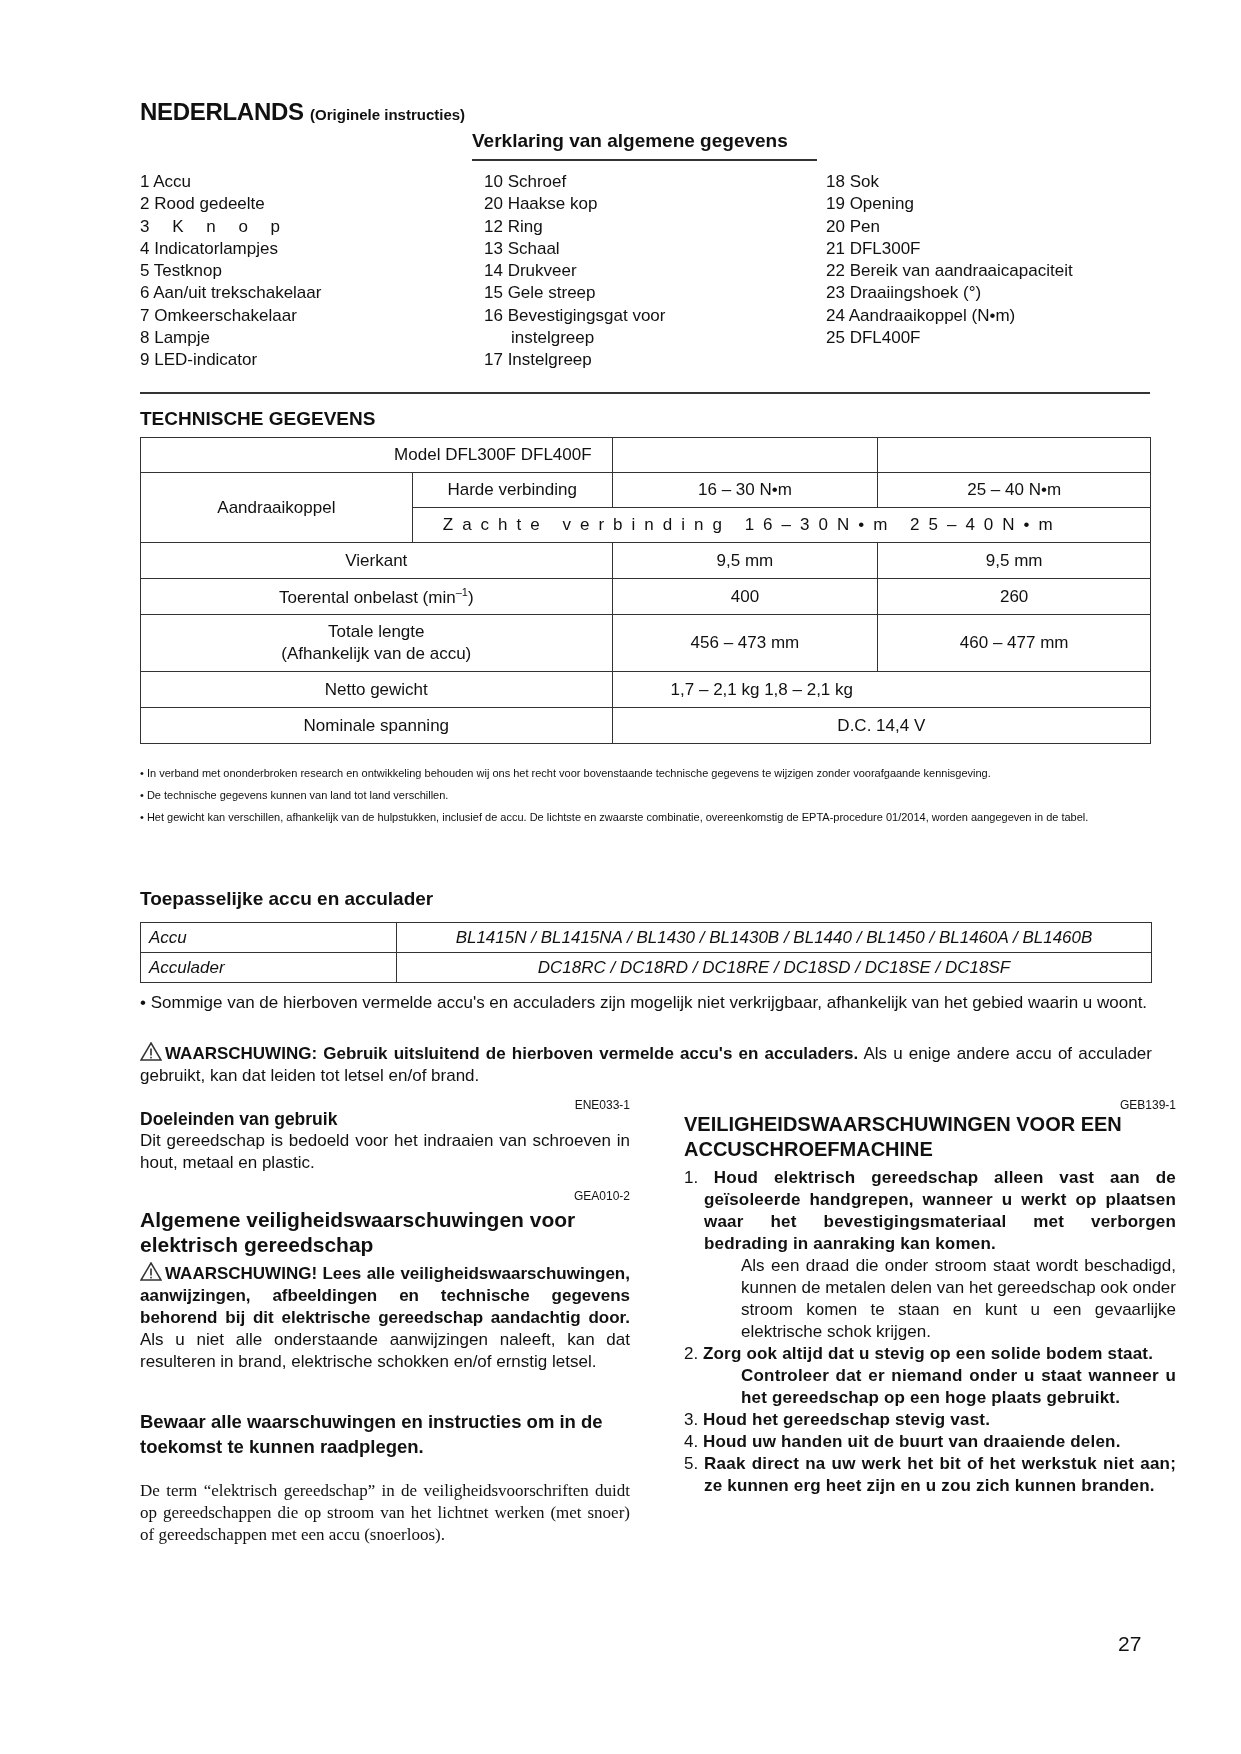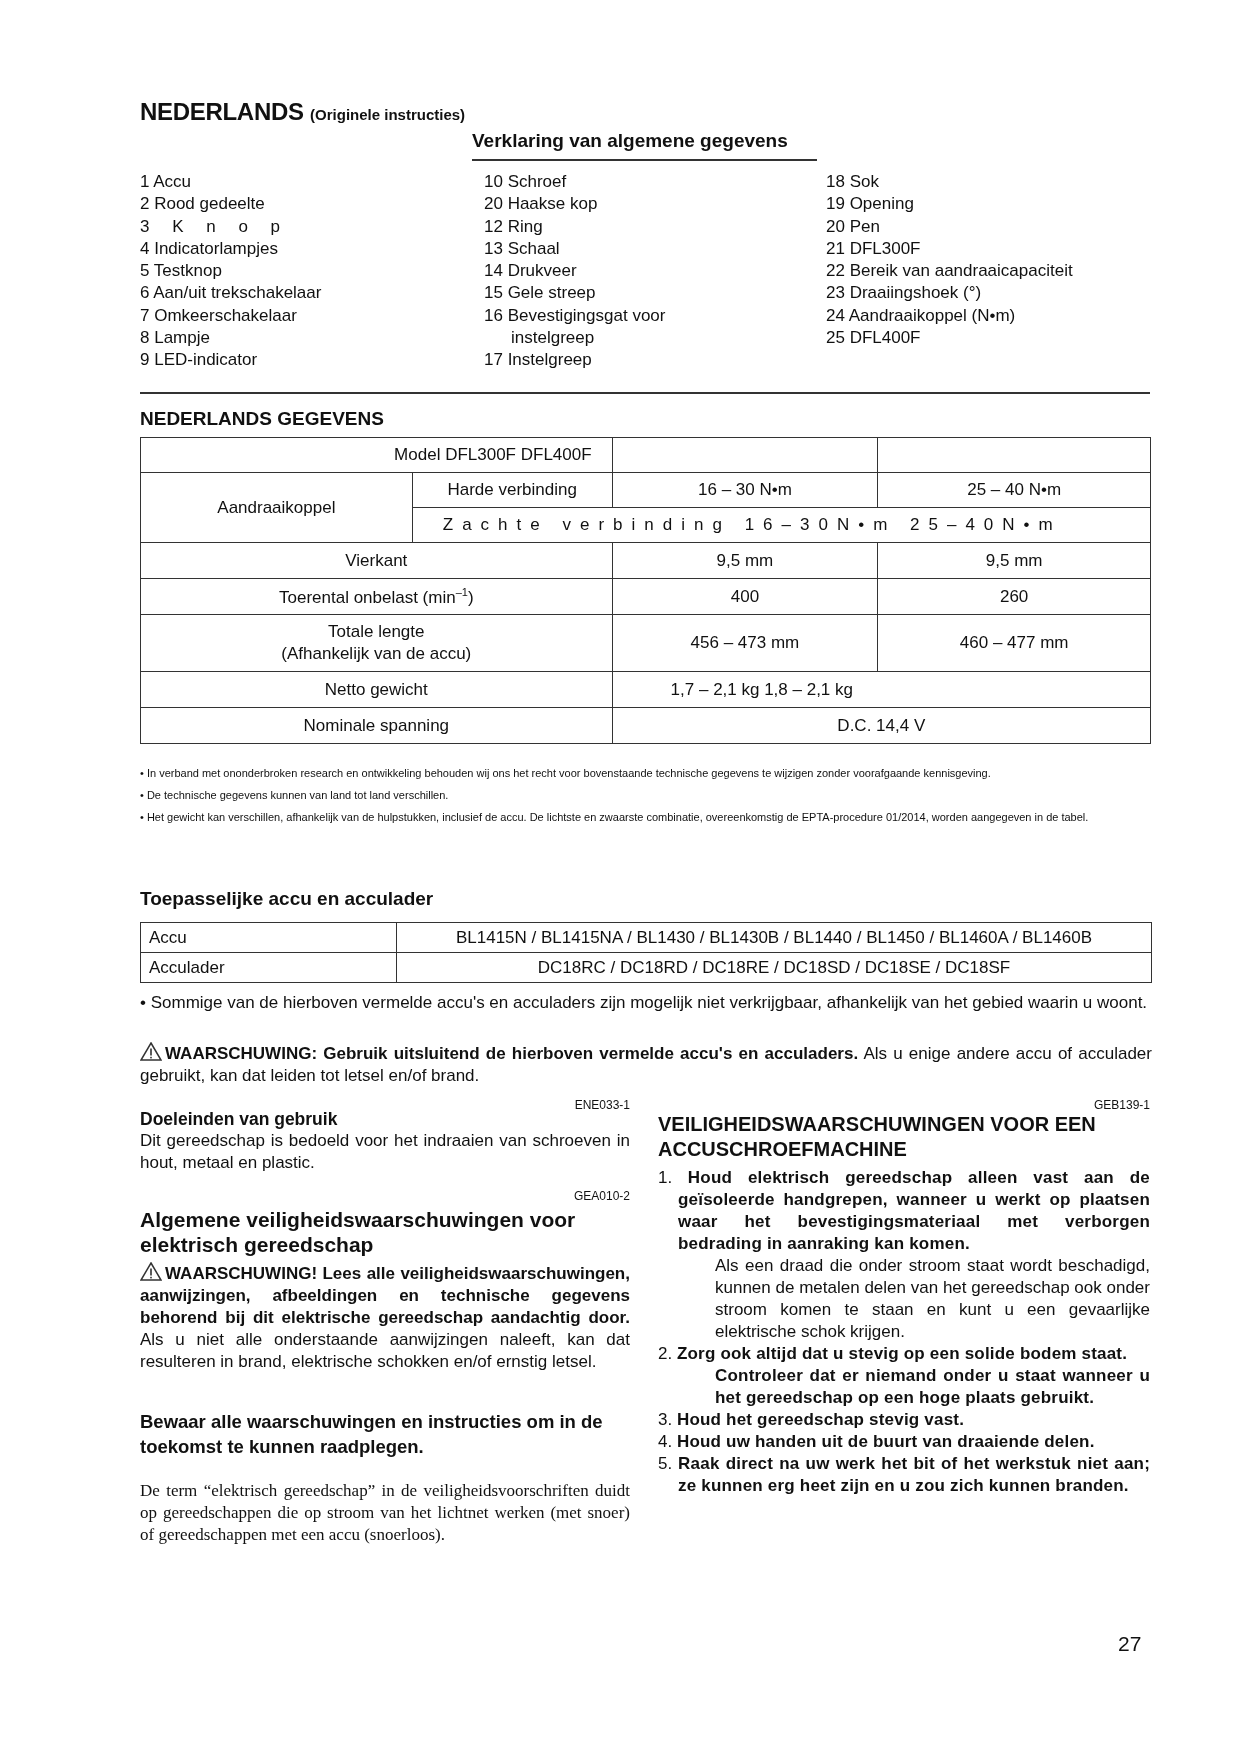--- a/index.html
+++ b/index.html
@@ -15,28 +15,28 @@
   .legend-col .indent { padding-left:27px; }
   .rule { left:140px; top:392px; width:1010px; height:0; border-top:2px solid #333; }
   .sec-title { left:140px; top:408px; font-size:19px; font-weight:bold; }
   table.spec { position:absolute; left:140px; top:437px; width:1011px; border-collapse:collapse;
                font-size:17px; }
   table.spec td { border:1.5px solid #333; text-align:center; padding:0; }
   .spaced { letter-spacing:9px; text-align:left !important; padding-left:30px !important; }
   .bullets { left:140px; top:762px; width:1012px; font-size:11px; line-height:22px; }
   .bullets .b { padding-left:14px; text-indent:-14px; }
   .sub-title { left:140px; top:888px; font-size:19px; font-weight:bold; }
-  table.acc { position:absolute; left:140px; top:922px; width:1012px; border-collapse:collapse; font-size:17px; }
+  table.acc { position:absolute; left:140px; top:922px; width:1012px; border-collapse:collapse; font-size:17px;font-style:italic; }
   table.acc td { border:1.5px solid #333; height:29px; padding:0 8px; }
   .note2 { left:140px; top:992px; width:1012px; font-size:17px; line-height:22px; }
   .note2 .b { padding-left:14px; text-indent:-14px; }
   .warn { left:140px; top:1042px; width:1012px; font-size:17px; line-height:22px; text-align:justify; }
   .code { font-size:12px; text-align:right; }
   .col-left { left:140px; width:490px; }
-  .col-right { left:658px; width:492px; }
+  .col-right { left:684px; width:492px; }
   .h-med { font-size:17.5px; font-weight:bold; }
   .h-big { font-size:21px; font-weight:bold; line-height:25px; }
   .p { font-size:17px; line-height:22px; text-align:justify; }
   .ol-item { font-size:17px; line-height:22px; padding-left:20px; text-indent:-20px; }
   .ol-item .cont { display:block; padding-left:37px; text-indent:0; }
   .ol-item b { letter-spacing:0.2px; }
   .warn-icon { display:inline-block; width:22px; height:19px; vertical-align:-2px; margin-right:3px; }
   .page-num { left:1118px; top:1632px; font-size:21px; }
   sup { font-size:11px; }
 </style>
@@ -79,21 +79,21 @@
   <div>20 Pen</div>
   <div>21 DFL300F</div>
   <div>22 Bereik van aandraaicapaciteit</div>
   <div>23 Draaiingshoek (°)</div>
   <div>24 Aandraaikoppel (N•m)</div>
   <div>25 DFL400F</div>
 </div>
 
 <div class="abs rule"></div>
 
-<div class="abs sec-title">NEDERLANDS GEGEVENS</div>
+<div class="abs sec-title">TECHNISCHE GEGEVENS</div>
 <table class="spec">
   <colgroup>
       <col style="width:272px">
       <col style="width:200px">
       <col style="width:266px">
       <col style="width:273px">
     </colgroup>
   <tbody>
       <tr style="height:35px">
     <td colspan="2" style="text-align:right;padding-right:20px;">Model DFL300F DFL400F</td>

